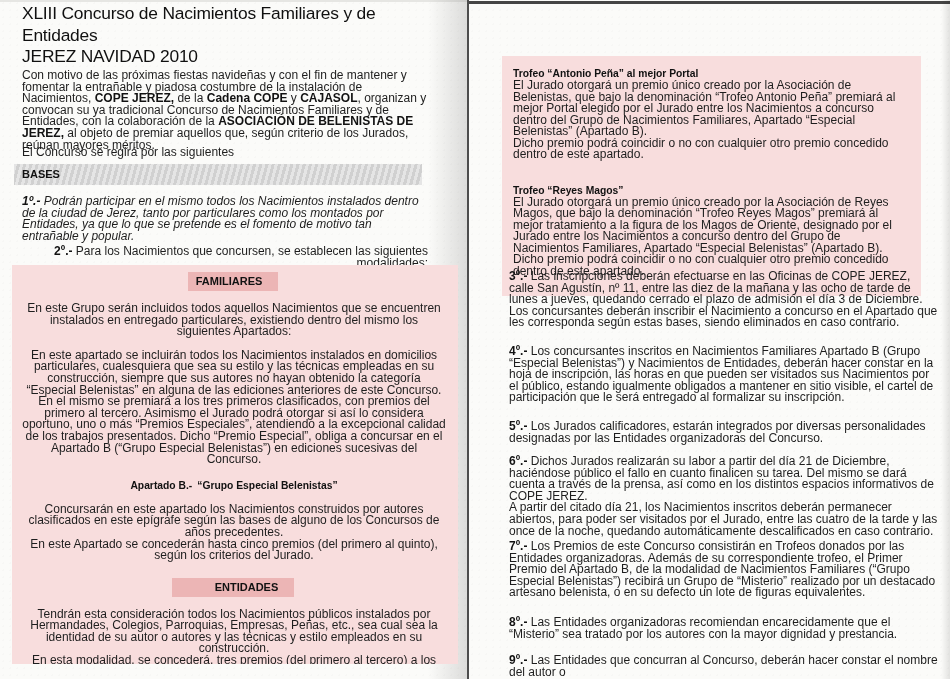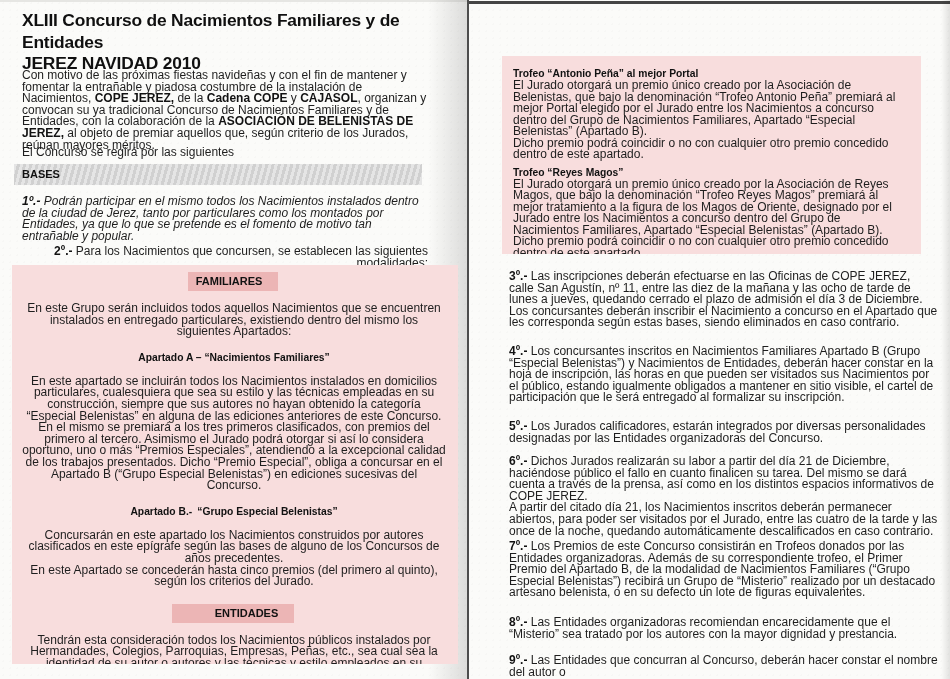--- a/index.html
+++ b/index.html
@@ -21,22 +21,22 @@
   .gutter-shadow  { position:absolute; left:428px; top:0; width:39px; height:679px;
                     background:linear-gradient(to right, rgba(110,110,110,0) 0%, rgba(110,110,110,0.22) 100%); }
   .gutter-line    { position:absolute; left:467px; top:0; width:2px; height:679px; background:#4d4d4d; }
   .right-edge     { position:absolute; left:941px; top:0; width:9px; height:679px;
                     background:linear-gradient(to right, rgba(0,0,0,0) 0%, rgba(0,0,0,0.10) 100%); }
 
   
   .page-left  { position:absolute; left:0;   top:0; width:467px; height:679px; }
   .page-right { position:absolute; left:469px; top:0; width:481px; height:679px; }
 
-  h1 { position:absolute; left:22px; top:10px; width:430px;
-       font-size:17.4px; line-height:21.5px; font-weight:700; letter-spacing:-0.2px; color:#101010; }
+  h1 { position:absolute; left:22px; top:3px; width:430px;
+       font-size:17.4px; line-height:21.5px; font-weight:400; letter-spacing:-0.2px; color:#101010; }
   h1 .tl { display:block; }
 
   .par { font-size:12px; line-height:11.6px; color:#1e1e1e; }
   .pre, .clause { white-space:pre-line; }
   b { color:#121212; }
 
   .page-left .par { position:absolute; left:22px; width:406px; }
   .intro  { top:70px; }
   .leadin { top:147px; }
   .c1 { top:196px;font-style:italic; }
@@ -67,25 +67,25 @@
   h3 { font-size:10.3px; font-weight:700; color:#111; line-height:12px; }
 
   .fam-intro { margin-top:12px; }
   .ap-a-head { margin-top:14px; }
   .ap-a-body { margin-top:12px; }
   .ap-b-head { margin-top:14px; }
   .ap-b-body { margin-top:12px; }
   .ent-body  { margin-top:12px; }
 
   .right-pink {
-    position:absolute; left:33px; top:56px; width:419px; height:198px;
+    position:absolute; left:33px; top:56px; width:419px; height:240px;
     padding:12px 12px 0 11px; overflow:hidden;
   }
   .right-pink .par { line-height:11.5px; }
-  .right-pink h3.mt { margin-top:6px; }
+  .right-pink h3.mt { margin-top:24px; }
 
   .page-right .clause { position:absolute; left:40px; width:429px; }
   .rc3 { top:271px; }
   .rc4 { top:346px; }
   .rc5 { top:421px; }
   .rc6 { top:456px; }
   .rc7 { top:541px; }
   .rc8 { top:617px; }
   .rc9 { top:655px; }
 </style>
@@ -112,21 +112,20 @@
     <div class="bases-bar">BASES</div>
 
     <p class="par clause c1"><b>1º.-</b><span> Podrán participar en el mismo todos los Nacimientos instalados dentro de la ciudad de Jerez, tanto por particulares como los montados por Entidades, ya que lo que se pretende es el fomento de motivo tan entrañable y popular.</span></p>
     <p class="par clause c2"><b>2º.-</b><span> Para los Nacimientos que concursen, se establecen las siguientes modalidades:</span></p>
 
     <div class="pink-block left-pink">
       <div class="pink-label">FAMILIARES</div>
 
       <p class="par fam-intro">En este Grupo serán incluidos todos aquellos Nacimientos que se encuentren instalados en entregado particulares, existiendo dentro del mismo los siguientes Apartados:</p>
 
-      <h3 class="ap-a-head">Apartado A – “Nacimientos Familiares”</h3>
       <p class="par pre ap-a-body">En este apartado se incluirán todos los Nacimientos instalados en domicilios particulares, cualesquiera que sea su estilo y las técnicas empleadas en su construcción, siempre que sus autores no hayan obtenido la categoría “Especial Belenistas” en alguna de las ediciones anteriores de este Concurso.
 En el mismo se premiará a los tres primeros clasificados, con premios del primero al tercero. Asimismo el Jurado podrá otorgar si así lo considera oportuno, uno o más “Premios Especiales”, atendiendo a la excepcional calidad de los trabajos presentados. Dicho “Premio Especial”, obliga a concursar en el Apartado B (“Grupo Especial Belenistas”) en ediciones sucesivas del Concurso.</p>
 
       <h3 class="ap-b-head">Apartado B.- “Grupo Especial Belenistas”</h3>
       <p class="par pre ap-b-body">Concursarán en este apartado los Nacimientos construidos por autores clasificados en este epígrafe según las bases de alguno de los Concursos de años precedentes.
 En este Apartado se concederán hasta cinco premios (del primero al quinto), según los criterios del Jurado.</p>
 
       <div class="pink-label ent-label">ENTIDADES</div>
       <p class="par pre ent-body">Tendrán esta consideración todos los Nacimientos públicos instalados por Hermandades, Colegios, Parroquias, Empresas, Peñas, etc., sea cual sea la identidad de su autor o autores y las técnicas y estilo empleados en su construcción.
 En esta modalidad, se concederá, tres premios (del primero al tercero) a los Nacimientos de mayor mérito según la opinión del Jurado.</p>

